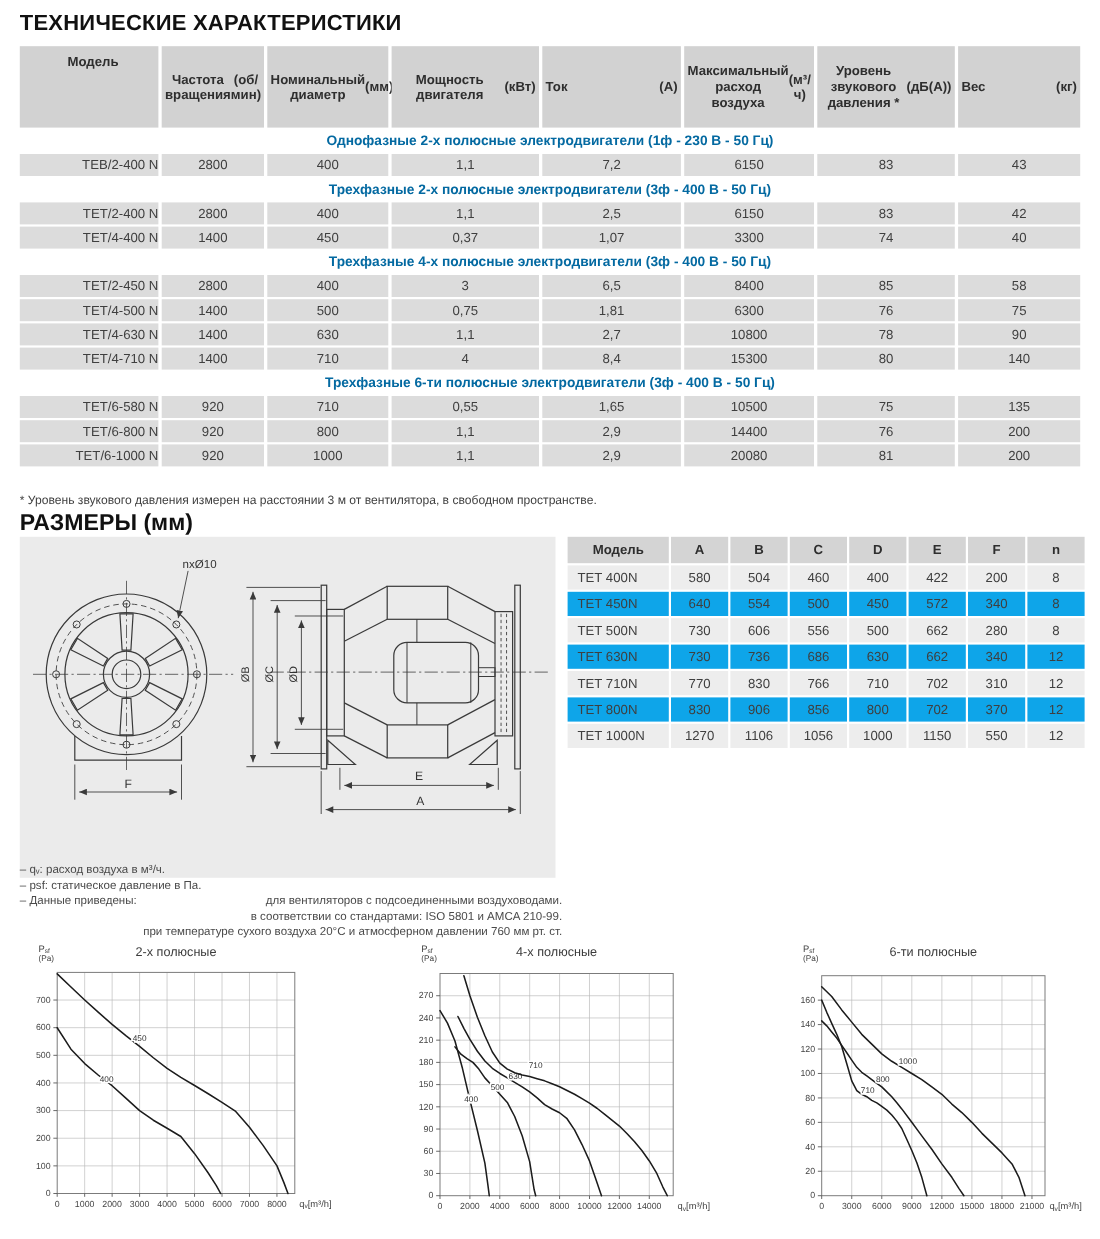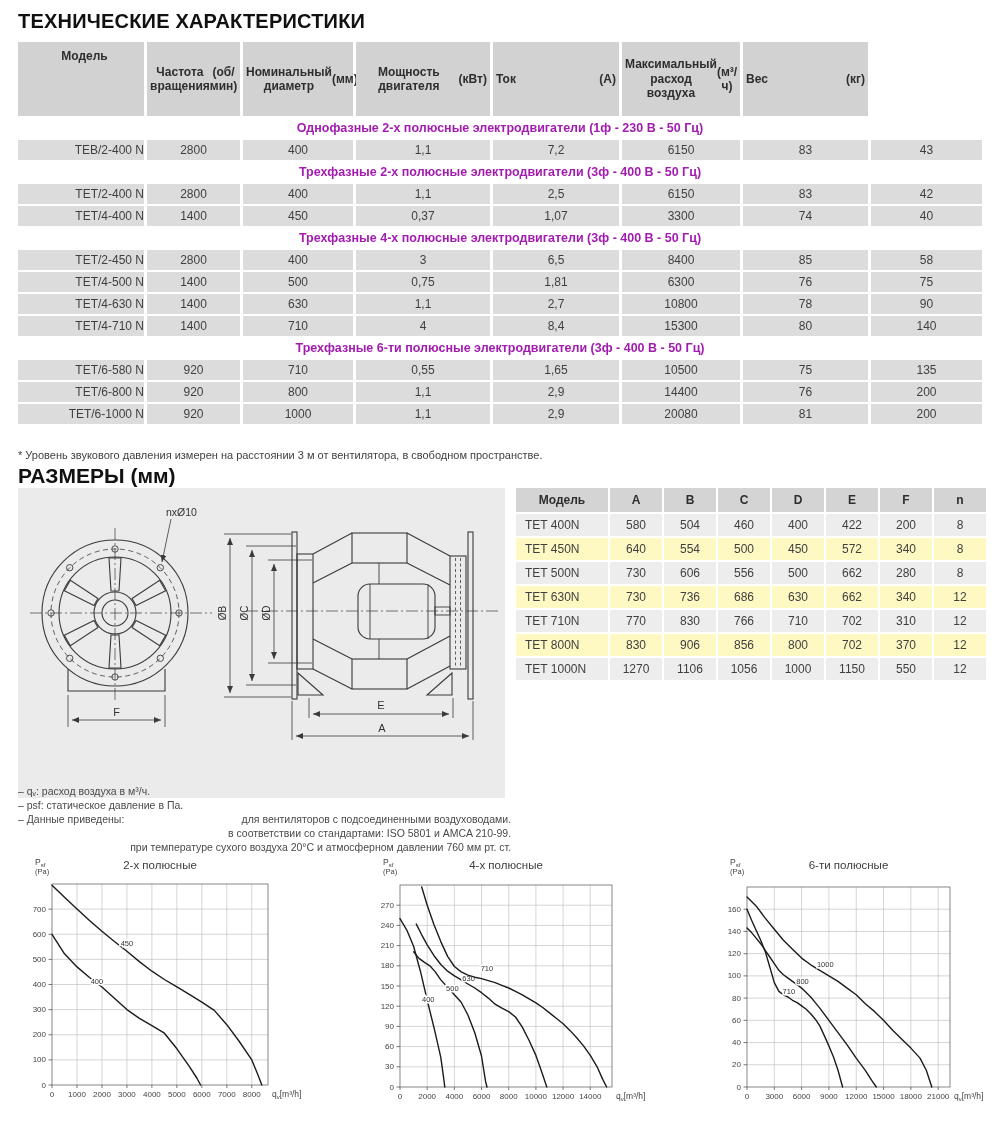--- a/index.html
+++ b/index.html
@@ -10,38 +10,38 @@
 
   
   #spec-table { position:absolute; left:18px; top:42px; width:964px;
     display:grid; grid-template-columns:126px 93px 110px 134px 126px 118px 125px 111px;
     column-gap:3px; row-gap:2px; font-size:12px; color:#3f3f3f; }
   .h-cell { background:#d2d2d2; height:74px; display:flex; flex-direction:row;
     justify-content:space-between; align-items:center; text-align:center;
     font-weight:bold; color:#2e2e2e; padding:7px 3px; line-height:1.2; }
   .h-cell.model-h { justify-content:center; align-items:flex-start; padding-left:10px; text-align:left; }
   .section-row { grid-column:1/-1; background:#fff; height:20px; line-height:20px;
-    text-align:center; font-weight:bold; font-size:12.5px; color:#a21caf; }
+    text-align:center; font-weight:bold; font-size:12.5px; color:#0369a1; }
   .d-cell { background:#dcdcdc; height:20px; line-height:20px; text-align:center; }
   .d-cell.model { text-align:right; padding-left:10px; }
 
   .footnote { position:absolute; left:18px; top:449px; font-size:11px; color:#3f3f3f; }
   .dim-title { position:absolute; left:18px; top:464px; font-size:21px; font-weight:bold; color:#111; }
 
   
   #drawing-panel { position:absolute; left:18px; top:488px; width:487px; height:310px; background:#ebebeb; }
 
   
   #dim-table { position:absolute; left:516px; top:488px; width:470px;
     display:grid; grid-template-columns:92px repeat(7,52px);
     column-gap:2px; row-gap:2px; font-size:12px; color:#3f3f3f; }
   .dh-cell { background:#d4d4d4; height:24px; line-height:24px; text-align:center; font-weight:bold; color:#2e2e2e; }
   .dd-cell { height:22px; line-height:22px; text-align:center; }
   .dd-cell.model { text-align:left; padding-left:9px; }
-  .dr-even { background:#ededed; } .dr-odd { background:#fef9c3; }
+  .dr-even { background:#ededed; } .dr-odd { background:#0ea5e9; }
 
   
   #notes { position:absolute; left:18px; top:784px; font-size:10.5px; color:#4a4a4a; line-height:14px; }
   .note-flex { display:flex;text-align:right; }
   .note-flex .lbl { white-space:pre; }
   .note-flex .vals span { display:block; }
 
   
   .chart-panel { position:absolute; top:855px; }
   #chart-0 { left:20px; } #chart-1 { left:358px; } #chart-2 { left:700px; }
@@ -71,20 +71,24 @@
         <div>Мощность двигателя</div>
         <div>(кВт)</div>
       </div>
       <div class="h-cell">
         <div>Ток</div>
         <div>(А)</div>
       </div>
       <div class="h-cell">
         <div>Максимальный расход воздуха</div>
         <div>(м³/ч)</div>
+      </div>
+      <div class="h-cell">
+        <div>Уровень звукового давления *</div>
+        <div>(дБ(А))</div>
       </div>
       <div class="h-cell">
         <div>Вес</div>
         <div>(кг)</div>
       </div>
       <div class="section-row">Однофазные 2-х полюсные электродвигатели (1ф - 230 В - 50 Гц)</div>
       <div class="d-cell model">TEB/2-400 N</div>
       <div class="d-cell">2800</div>
       <div class="d-cell">400</div>
       <div class="d-cell">1,1</div>

